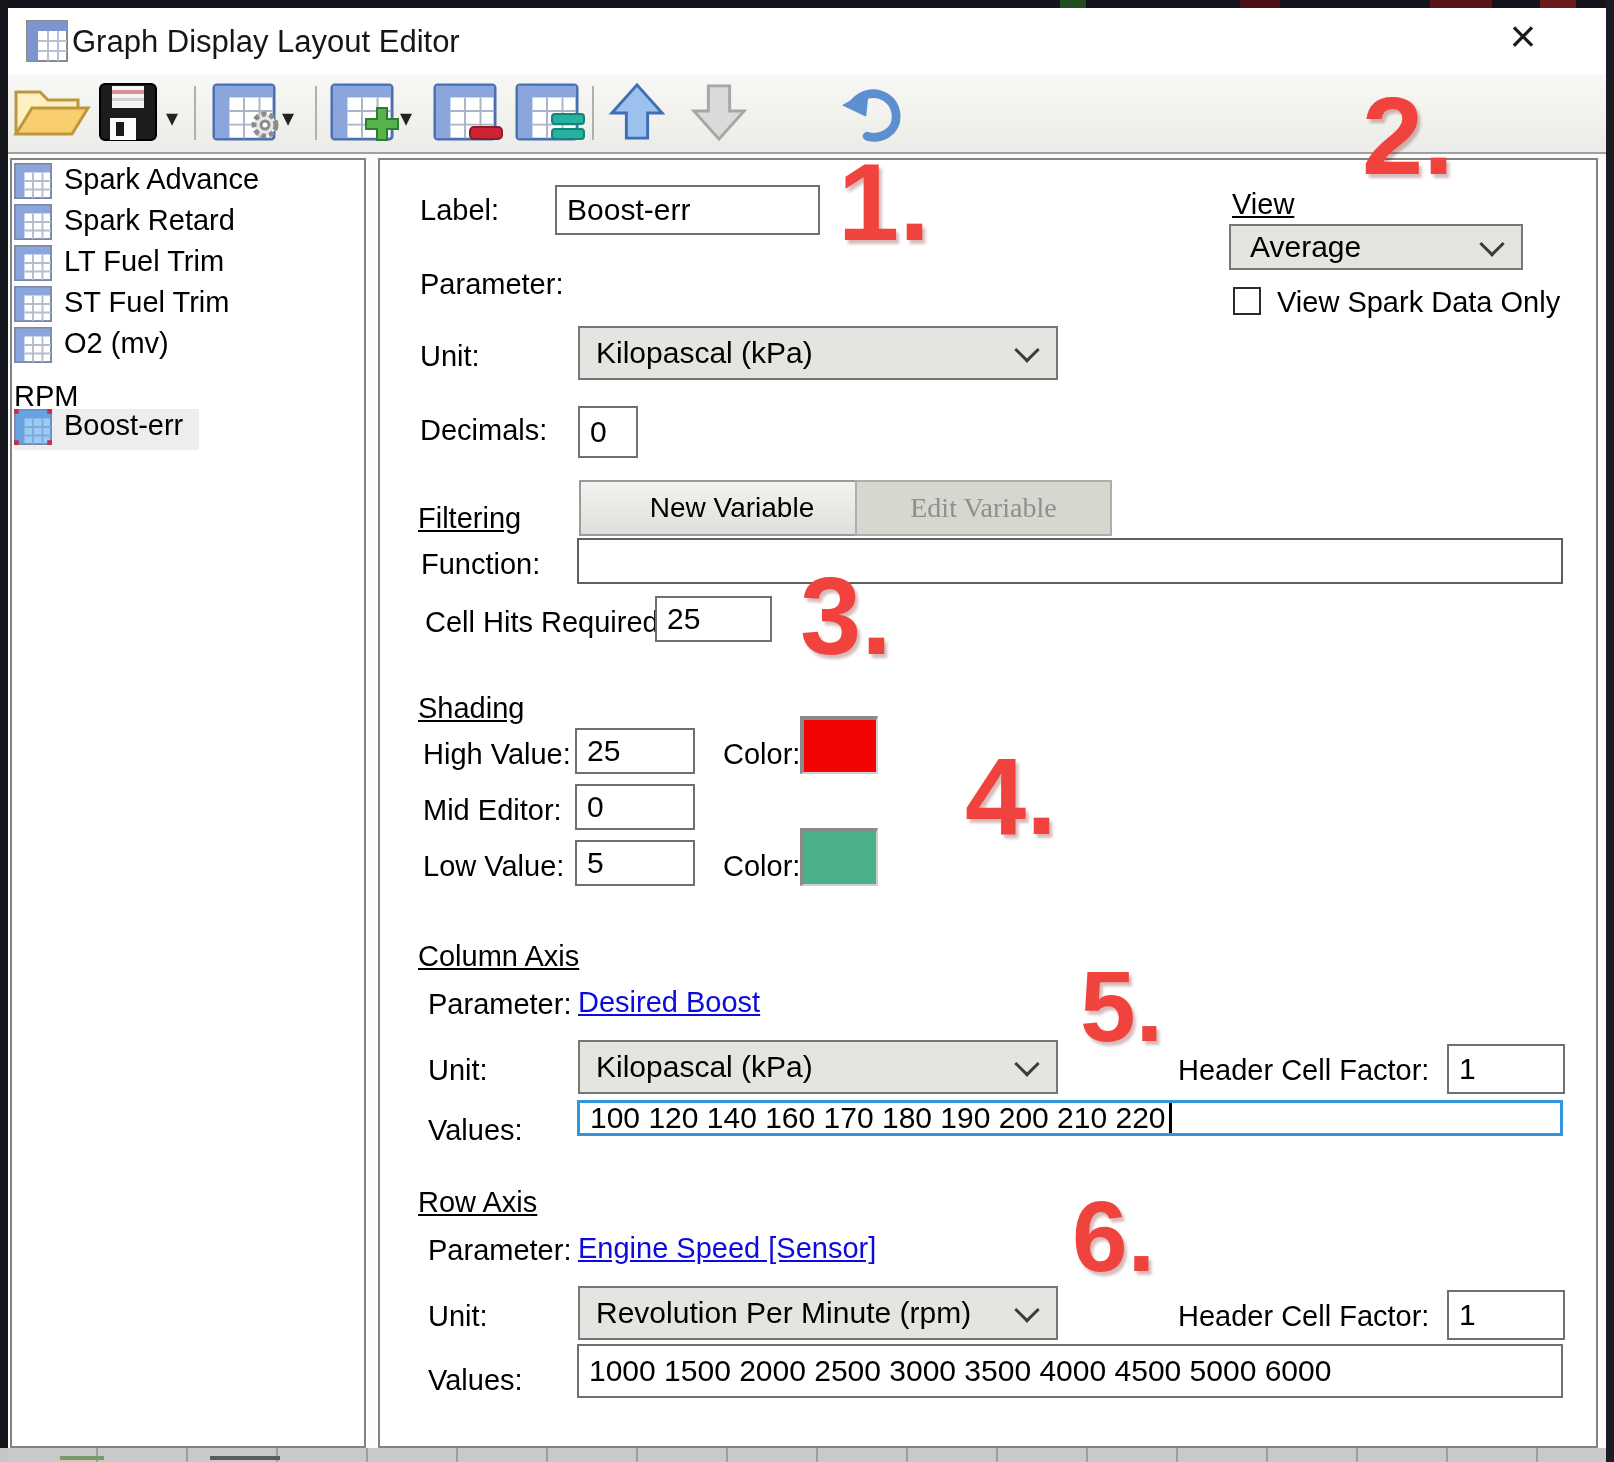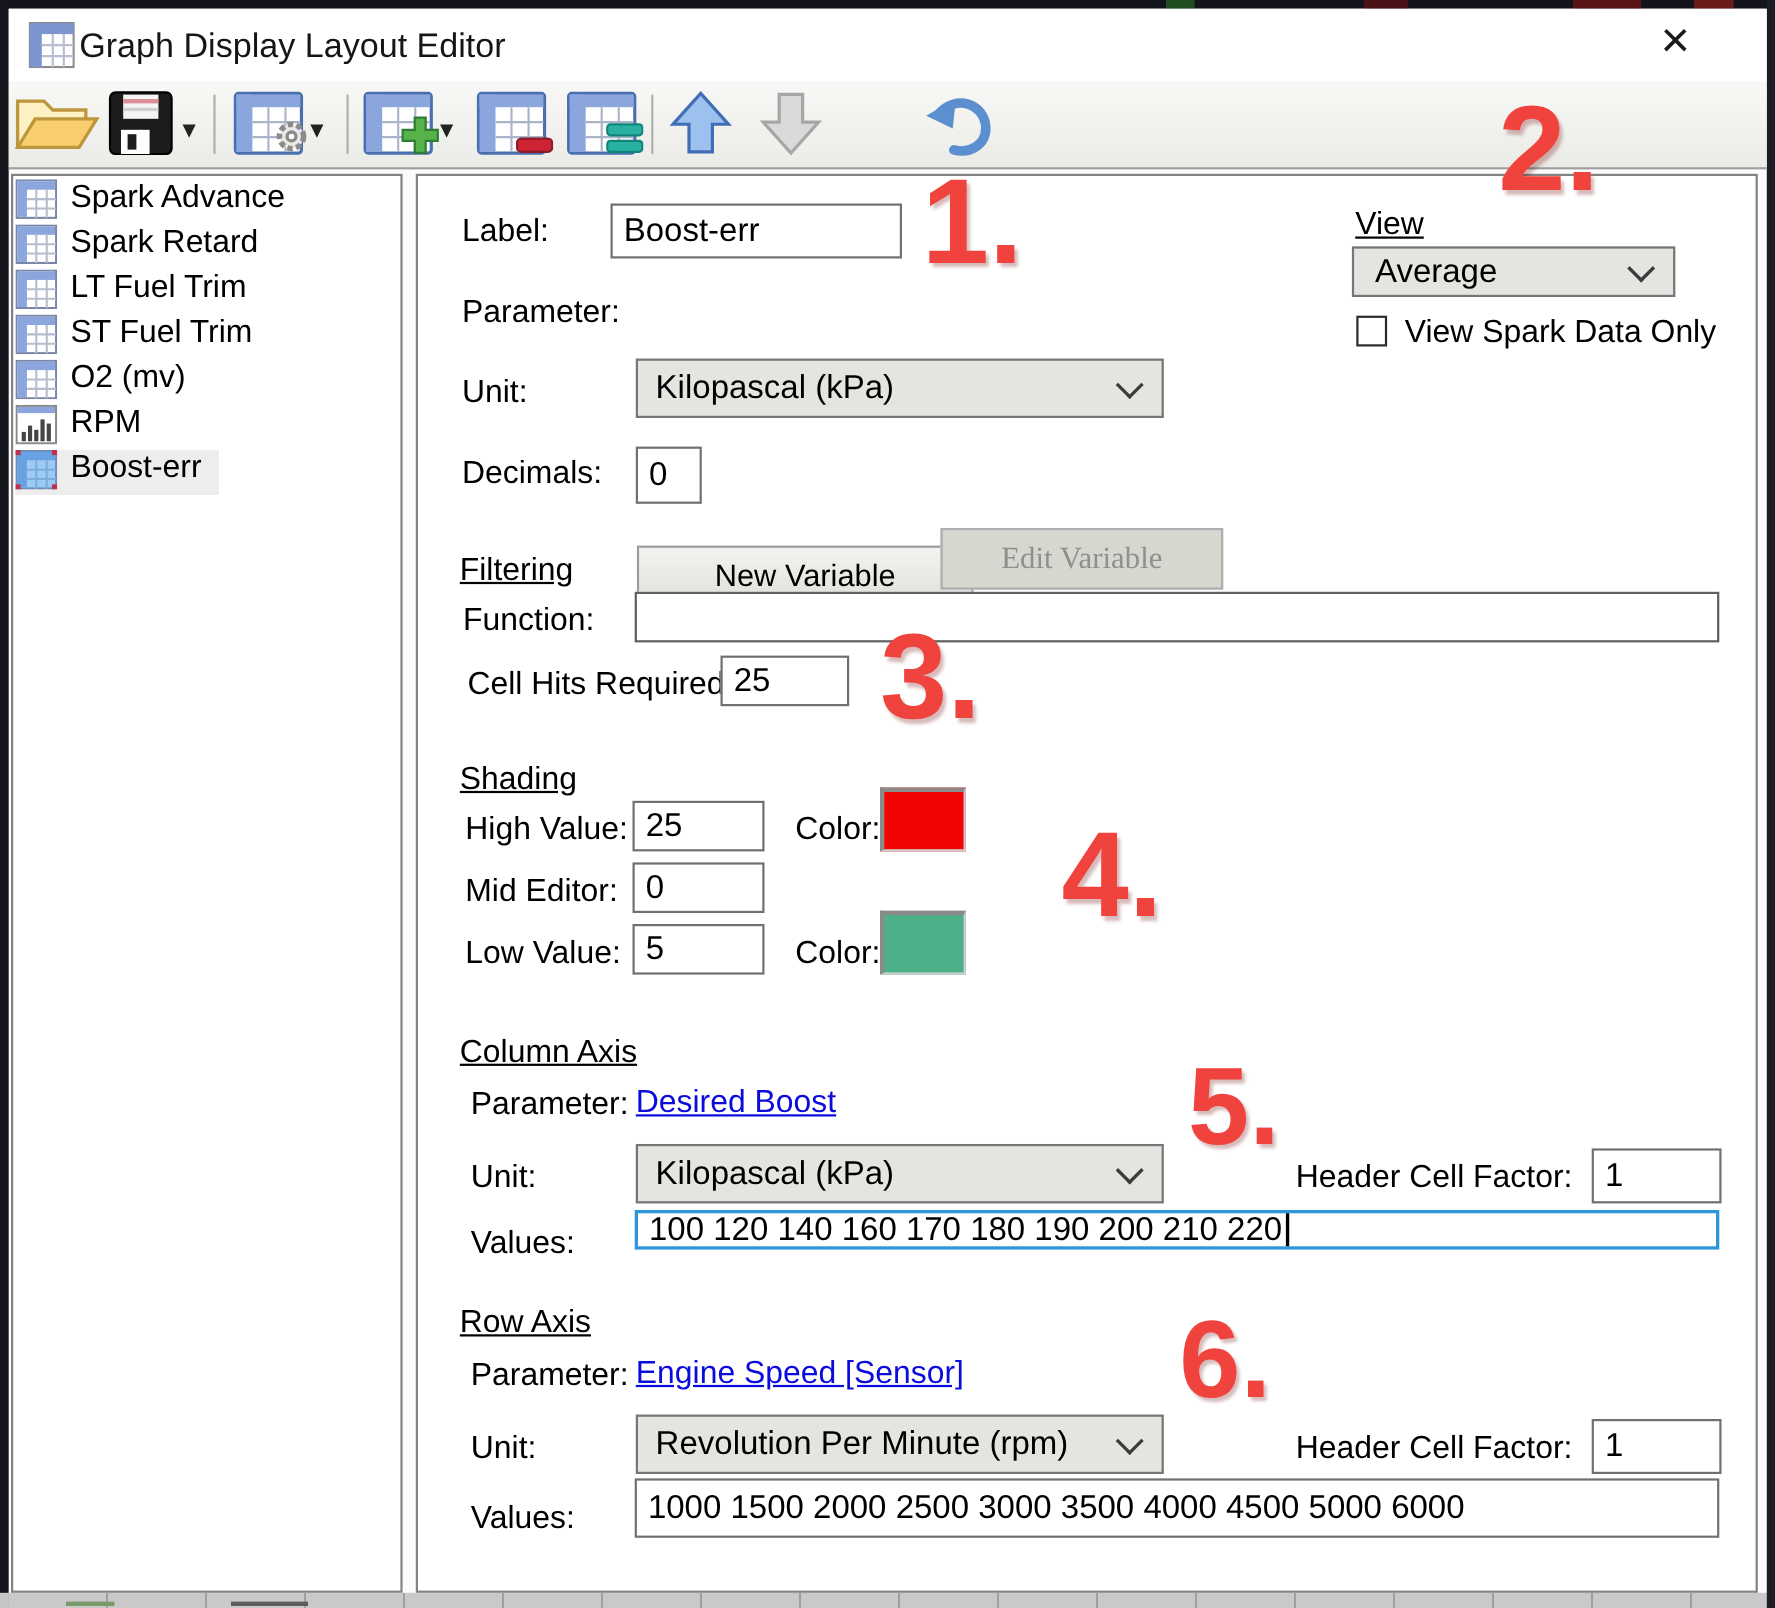--- a/index.html
+++ b/index.html
@@ -234,21 +234,21 @@
   </div>
   <div class="abs side-item" style="top:327px;">
     <svg width="38" height="36" viewBox="0 0 40 38">
       <rect x="1" y="1" width="38" height="36" fill="#fff" stroke="#7a86a8" stroke-width="2"></rect>
       <rect x="2" y="2" width="36" height="8" fill="#8aa6dd"></rect>
         <rect x="2" y="2" width="9" height="34" fill="#8aa6dd"></rect>
       <path d="M20 10 V37 M30 10 V37 M11 19 H39 M11 28 H39" stroke="#b4bccd" stroke-width="2" fill="none"></path>
     </svg>
     <span>O2 (mv)</span>
   </div>
-  <div class="abs side-item" style="top:368px;">
+  <div class="abs side-item" style="top:368px;flex-direction:column;">
     <svg width="38" height="36" viewBox="0 0 40 38">
       <rect x="1" y="1" width="38" height="36" fill="#fff" stroke="#888" stroke-width="2"></rect>
       <rect x="2" y="2" width="36" height="6" fill="#8aa6dd"></rect>
       <rect x="6" y="26" width="4" height="9" fill="#444"></rect>
         <rect x="12" y="20" width="4" height="15" fill="#444"></rect>
       <rect x="18" y="24" width="4" height="11" fill="#444"></rect>
         <rect x="24" y="14" width="4" height="21" fill="#444"></rect>
       <rect x="30" y="18" width="4" height="17" fill="#444"></rect>
     </svg>
     <span>RPM</span>
@@ -289,21 +289,21 @@
   <div class="abs dd" style="left:578px;top:326px;width:480px;height:54px;">
     <span>Kilopascal (kPa)</span>
     <span class="chev"></span>
   </div>
 
   <div class="abs lbl" style="left:420px;top:414px;">Decimals:</div>
   <div class="abs tinput" style="left:578px;top:406px;width:60px;height:52px;">
     <span>0</span>
   </div>
 
-  <div class="abs btn" style="left:579px;top:496px;width:306px;height:56px;">New Variable</div>
+  <div class="abs btn" style="left:579px;top:480px;width:306px;height:56px;">New Variable</div>
   <div class="abs btn disabled" style="left:855px;top:480px;width:257px;height:56px;font-family:Liberation Serif, serif;">Edit Variable</div>
 
   <div class="abs heading" style="left:418px;top:502px;">Filtering</div>
   <div class="abs lbl" style="left:421px;top:548px;">Function:</div>
   <div class="abs tinput" style="left:577px;top:538px;width:986px;height:46px;border-color:#5f5f5f;">
     <span></span>
   </div>
   <div class="abs lbl" style="left:425px;top:606px;">Cell Hits Required:</div>
   <div class="abs tinput" style="left:655px;top:596px;width:117px;height:46px;">
     <span>25</span>

